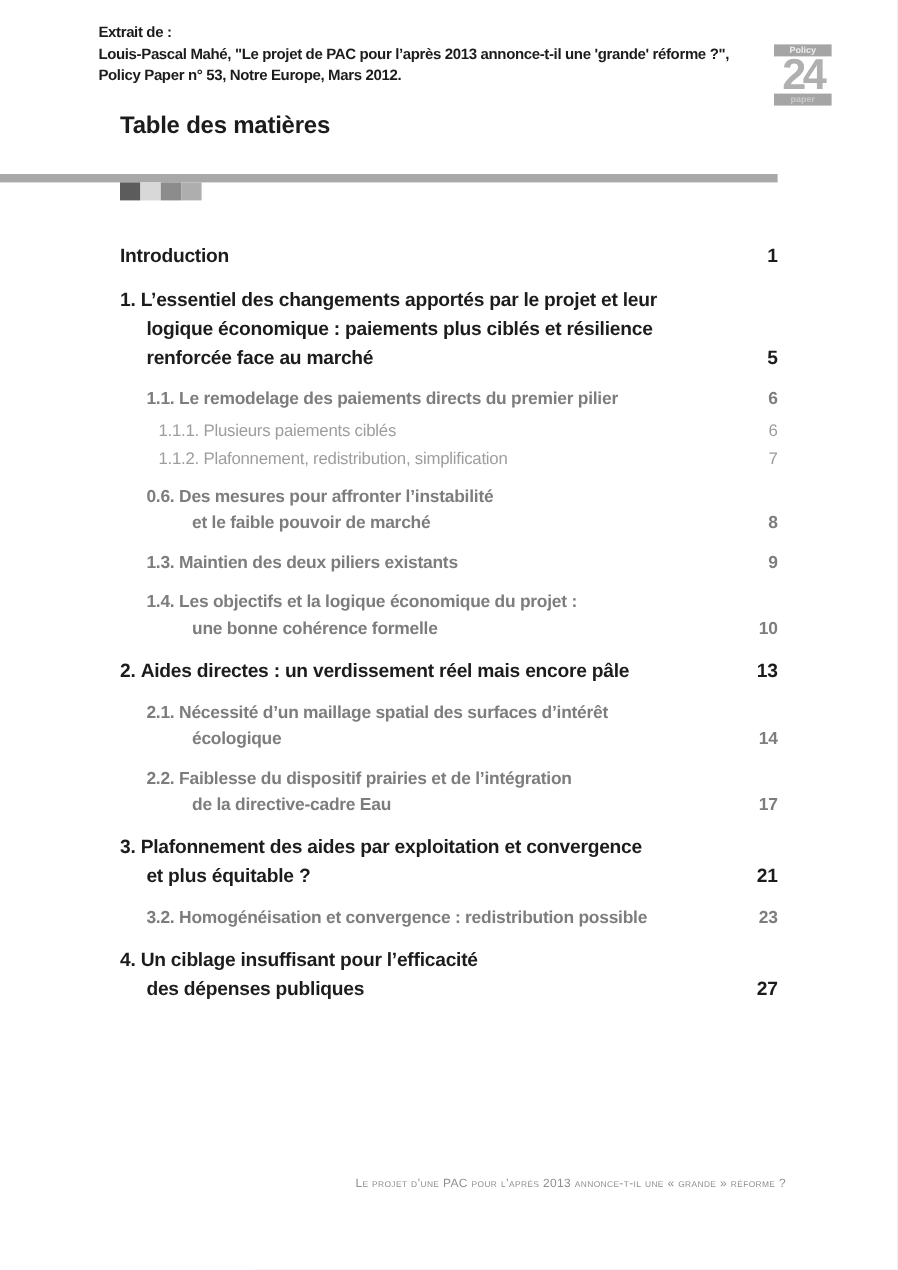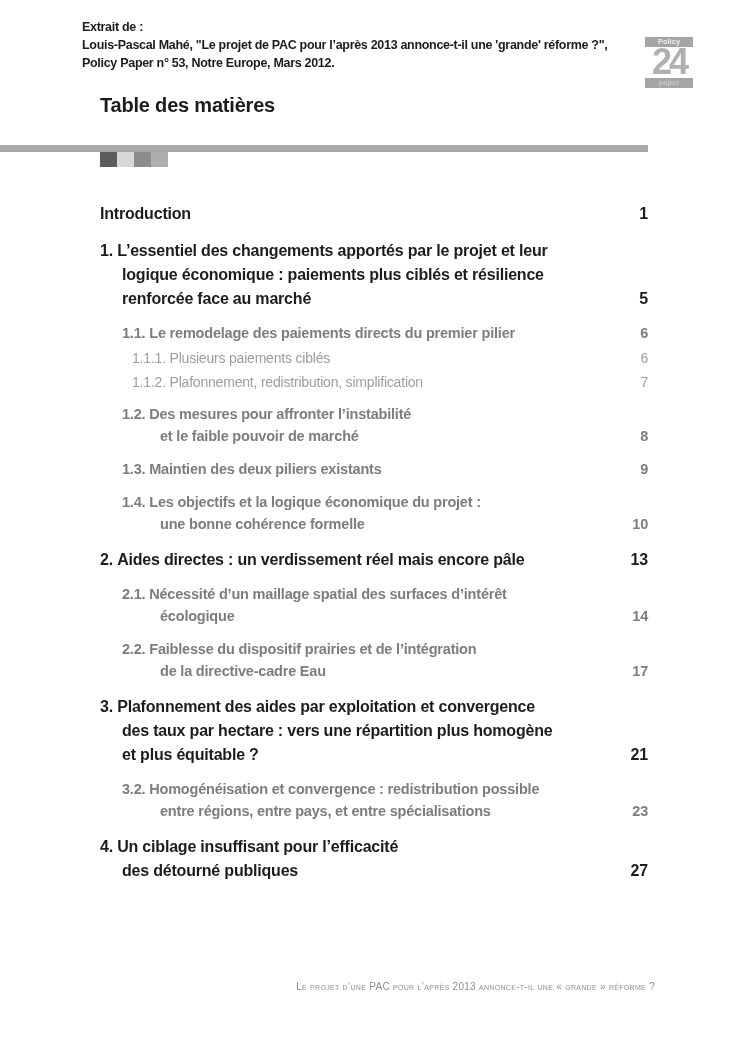--- a/index.html
+++ b/index.html
@@ -194,21 +194,21 @@
 
   <div class="toc-entry lv2">
     <div class="entry-text">
           <div class="entry-line"><span>1.1.2.</span>&nbsp;Plafonnement, redistribution, simplification</div>
         </div>
     <div class="entry-page">7</div>
   </div>
 
   <div class="toc-entry lv1">
     <div class="entry-text">
-          <div class="entry-line"><span>1.2.</span>&nbsp;Des mesures pour affronter l’instabilité</div>
+          <div class="entry-line"><span>0.6.</span>&nbsp;Des mesures pour affronter l’instabilité</div>
           <div class="entry-line cont">et le faible pouvoir de marché</div>
         </div>
     <div class="entry-page">8</div>
   </div>
 
   <div class="toc-entry lv1">
     <div class="entry-text">
           <div class="entry-line"><span>1.3.</span>&nbsp;Maintien des deux piliers existants</div>
         </div>
     <div class="entry-page">9</div>
@@ -241,39 +241,37 @@
     <div class="entry-text">
           <div class="entry-line"><span>2.2.</span>&nbsp;Faiblesse du dispositif prairies et de l’intégration</div>
           <div class="entry-line cont">de la directive-cadre Eau</div>
         </div>
     <div class="entry-page">17</div>
   </div>
 
   <div class="toc-entry lv0">
     <div class="entry-text">
           <div class="entry-line"><span>3.</span>&nbsp;Plafonnement des aides par exploitation et convergence</div>
-          <div class="entry-line cont">des taux par hectare : vers une répartition plus homogène</div>
           <div class="entry-line cont">et plus équitable ?</div>
         </div>
     <div class="entry-page">21</div>
   </div>
 
 
   <div class="toc-entry lv1">
     <div class="entry-text">
           <div class="entry-line"><span>3.2.</span>&nbsp;Homogénéisation et convergence : redistribution possible</div>
-          <div class="entry-line cont">entre régions, entre pays, et entre spécialisations</div>
         </div>
     <div class="entry-page">23</div>
   </div>
 
   <div class="toc-entry lv0">
     <div class="entry-text">
           <div class="entry-line"><span>4.</span>&nbsp;Un ciblage insuffisant pour l’efficacité</div>
-          <div class="entry-line cont">des détourné publiques</div>
+          <div class="entry-line cont">des dépenses publiques</div>
         </div>
     <div class="entry-page">27</div>
   </div>
 </div>
 
   <div class="footer">Le projet d’une PAC pour l’après 2013 annonce-t-il une « grande » réforme ?</div>
 
 </div>
 
 </body></html>

